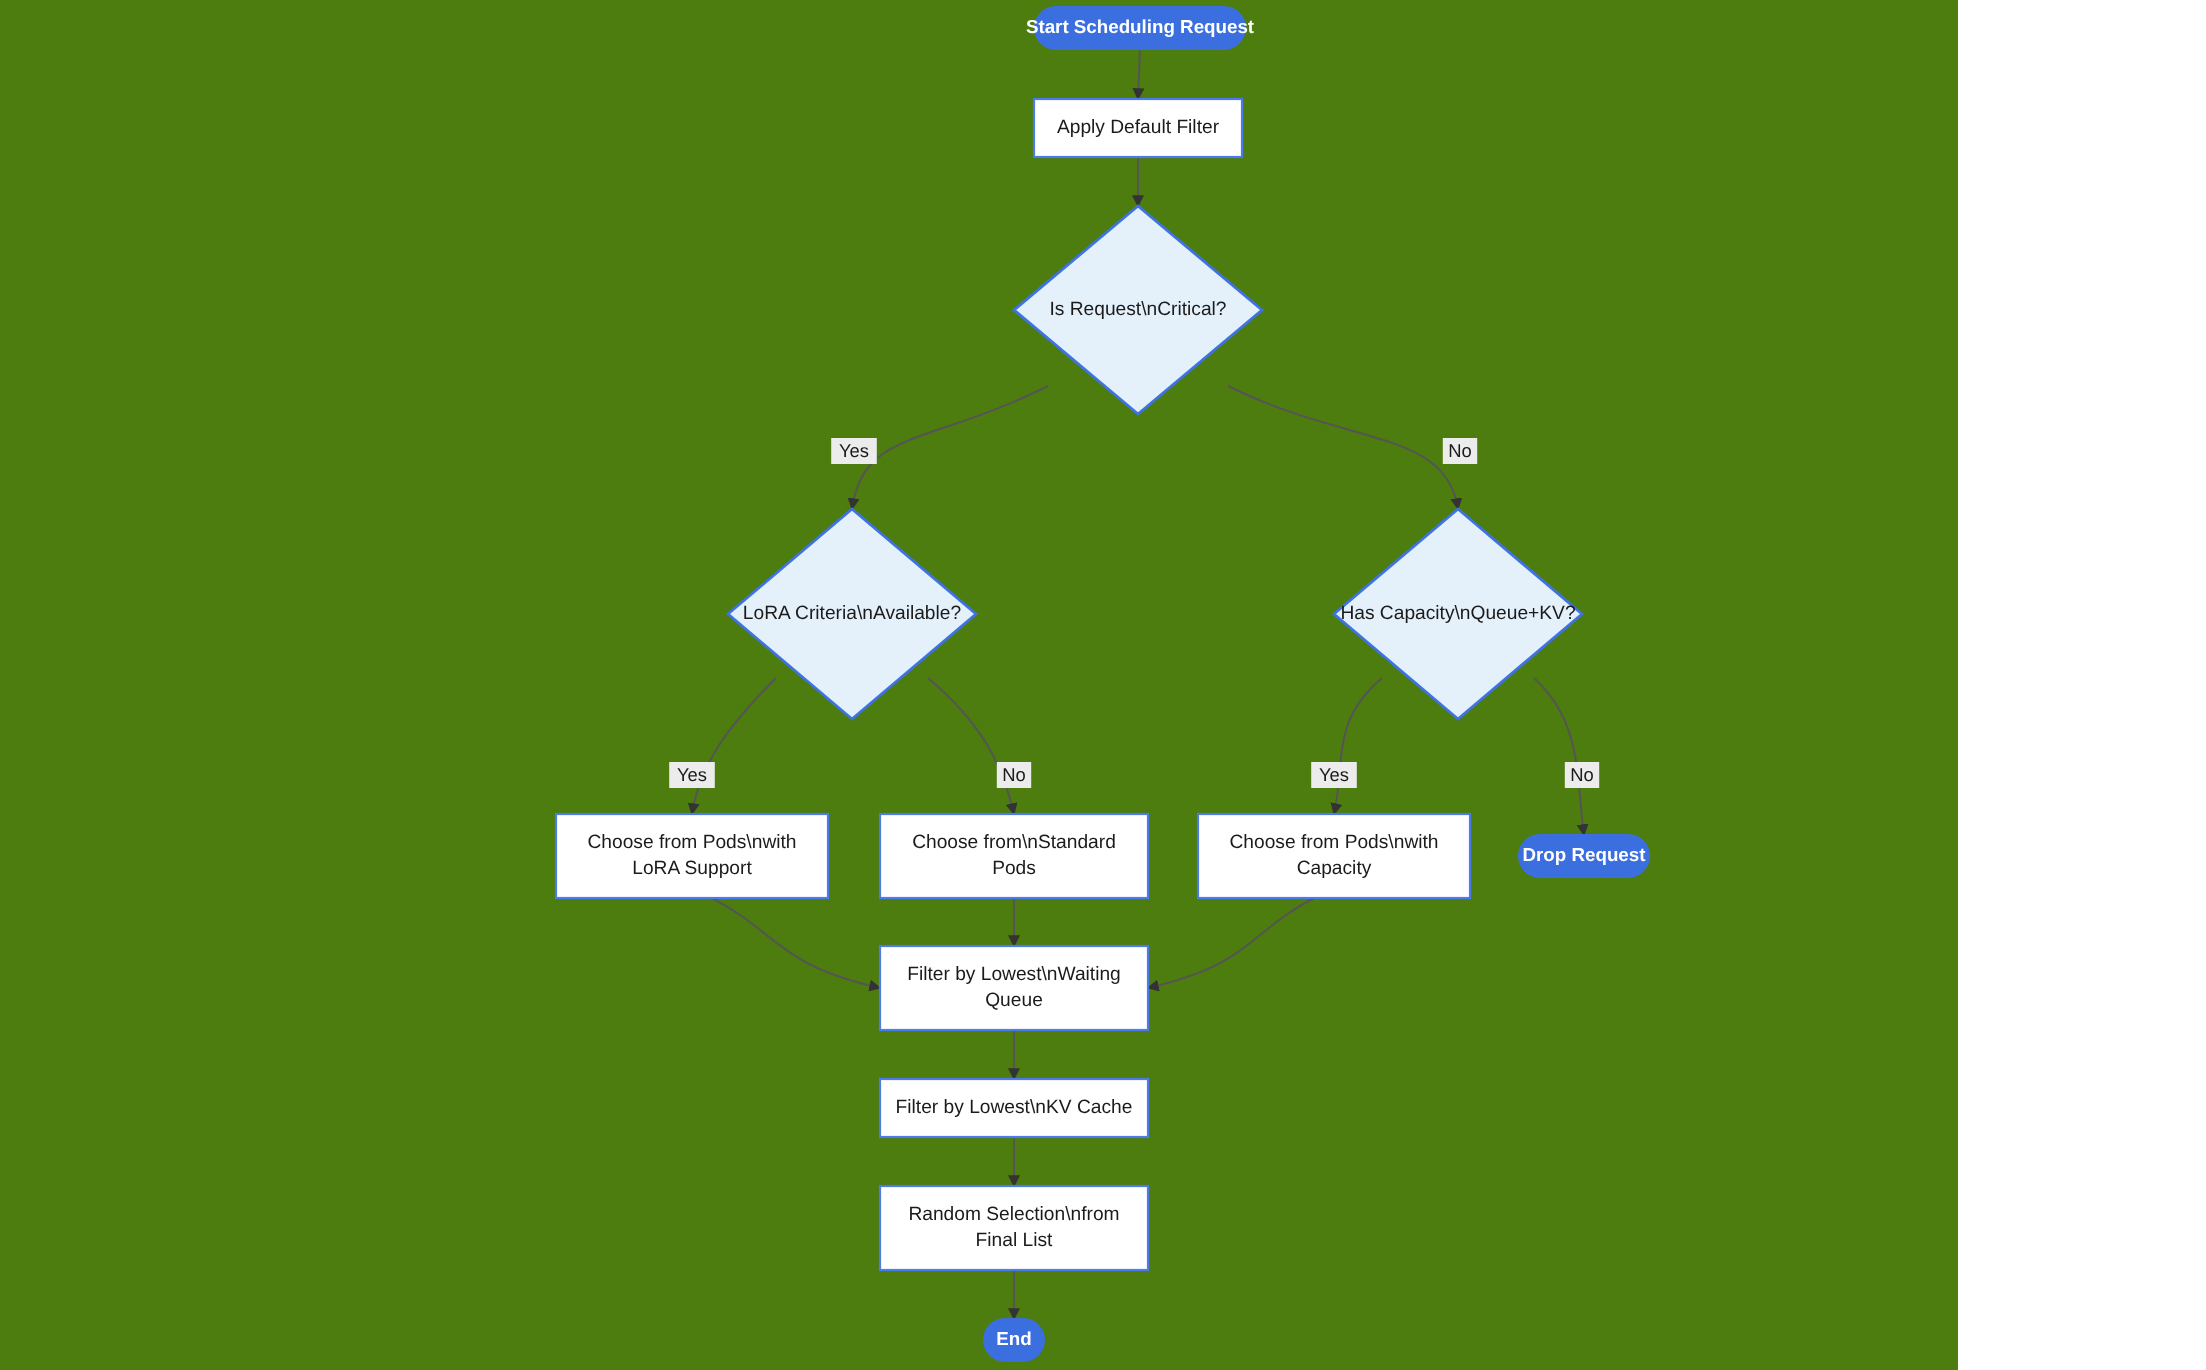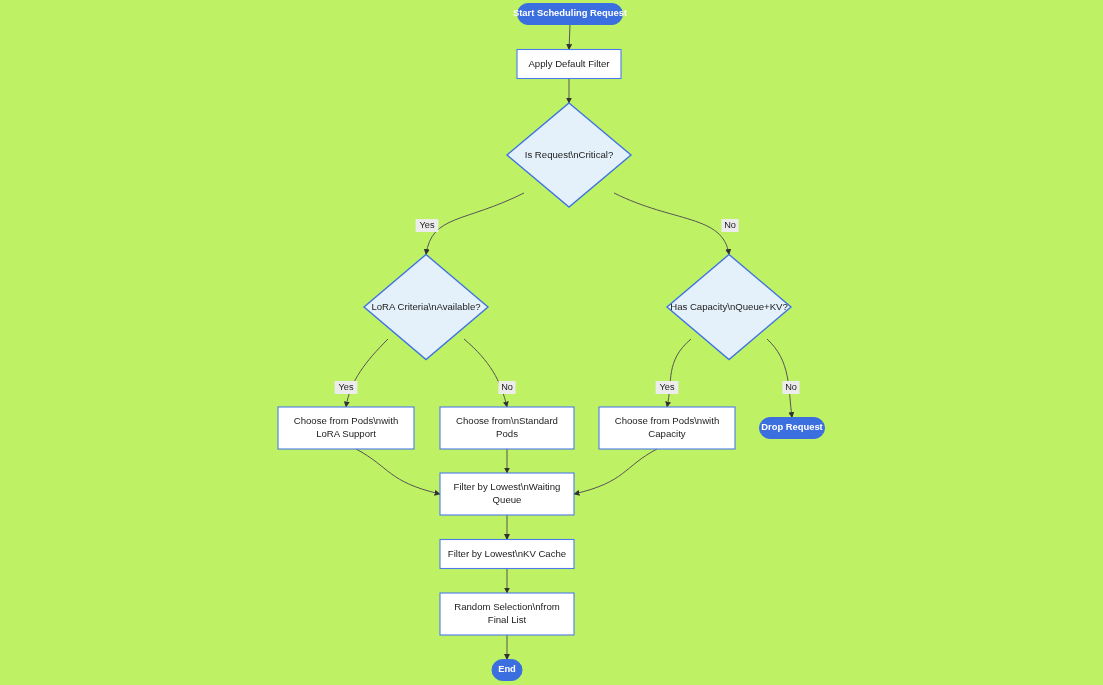--- a/index.html
+++ b/index.html
@@ -8,23 +8,23 @@
     background: #ffffff;
   }
   body {
     width: 1103px;
     height: 685px;
     overflow: hidden;
     font-family: "Liberation Sans", sans-serif;
   }
   #canvas {
     position: relative;
-    width: 1103px;
+    width: 979px;
     height: 685px;
-    background: #bef264;
+    background: #4d7c0f;
   }
   svg#flow {
     display: block;
     width: 1103px;
     height: 685px;
   }
   .node-rect {
     fill: #ffffff;
     stroke: #4b7bec;
     stroke-width: 1.1px;

